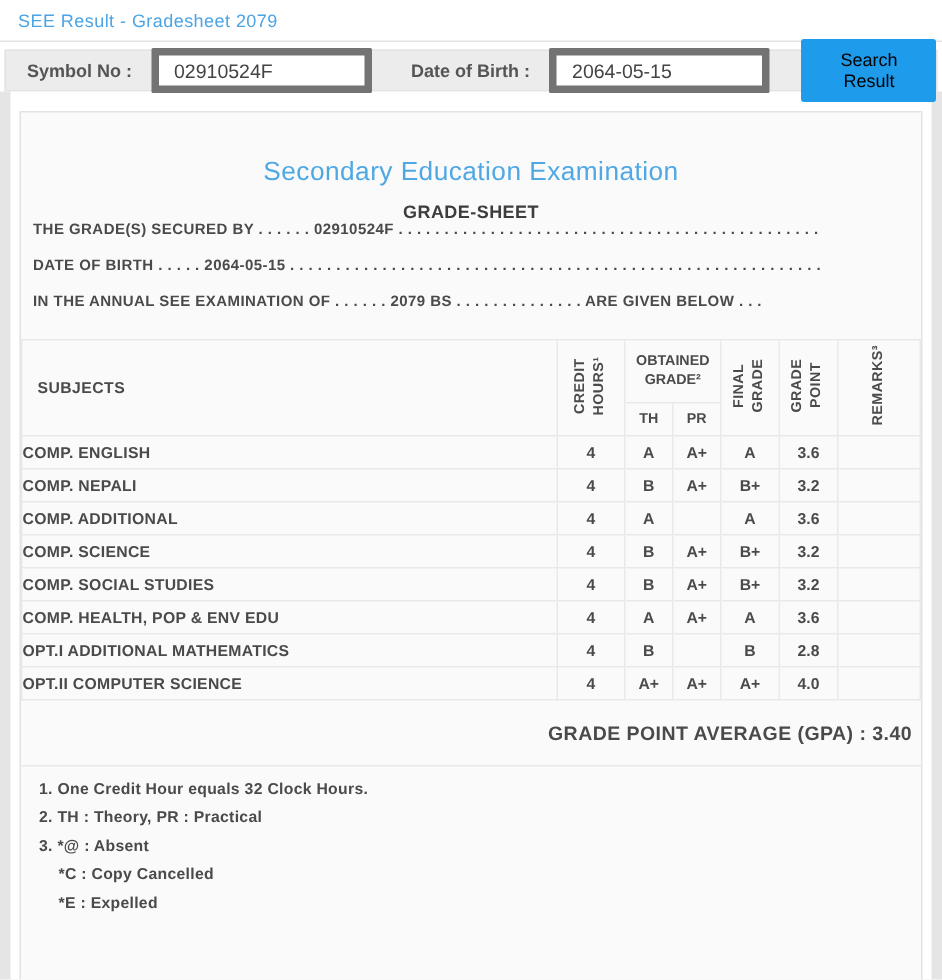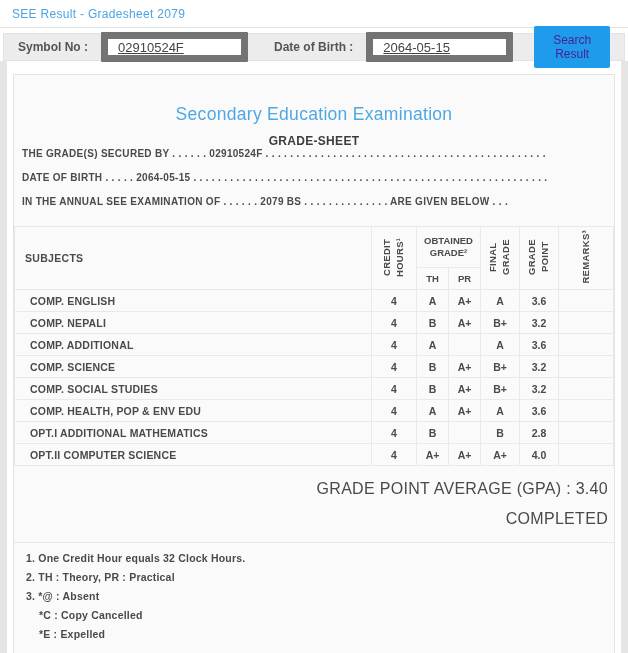--- a/index.html
+++ b/index.html
@@ -35,41 +35,40 @@
   }
   .search-bar label {
     font-size: 12px;
     font-weight: 700;
     color: #555555;
     white-space: nowrap;
   }
   .search-bar input {
     height: 30px;
     width: 147px;
-    border: 7px solid #737373;
+    border: 5px solid #737373;
     background: #ffffff;
     font-family: "Liberation Sans", sans-serif;
     font-size: 13px;
     color: #444444;
     padding: 0 10px;
     margin-left: 13px;
     border-radius: 1px;
     outline: none;
-    text-decoration: underline;
   }
   .search-bar .lbl2 { margin-left: 26px; }
   .search-bar button {
     margin-left: 21px;
     background: #1e9beb;
-    color: #4c1d95;
+    color: #000000;
     border: none;
     font-family: "Liberation Sans", sans-serif;
     font-size: 12px;
     font-weight: 400;
-    padding: 7px 12px;
+    padding: 7px 26px;
     border-radius: 2px;
     cursor: pointer;
   }
 
   
   .main-area { background: #e5e5e5; padding: 0 7px; height: 100%; }
   .panel { background: #ffffff; padding: 13px 6px 0 6px; height: 100%; }
   .card {
     background: #fafafa;
     border: 1px solid #e3e3e3;
@@ -141,29 +140,29 @@
   th.obtained { width: 64px; padding: 3px 6px; line-height: 1.3; }
   th.subcol { width: 32px; height: 22px; }
 
   tbody td {
     font-size: 10.5px;
     font-weight: 700;
     text-align: center;
     padding: 4px 2px;
     height: 22px;
   }
-  td.subject { text-align: left; padding-left: 15px; letter-spacing: 0.2px; }
+  td.subject { text-align: left; padding-left: 0; letter-spacing: 0.2px; }
 
   
   .summary {
     text-align: right;
     padding: 14px 6px 14px 0;
     border-bottom: 1px solid #e9e9e9;
-    font-size: 16px;
-    font-weight: 400;
+    font-size: 13px;
+    font-weight: 700;
     color: #4a4a4a;
     letter-spacing: 0.3px;
   }
   .summary .status-line { margin-top: 12px; }
 
   
   .footnotes { padding: 9px 10px 20px 12px; }
   .footnotes div {
     font-size: 10.5px;
     font-weight: 700;
@@ -297,21 +296,20 @@
             <td>A+</td>
             <td>A+</td>
             <td>4.0</td>
             <td></td>
           </tr>
         </tbody>
       </table>
 
       <div class="summary">
         <div>GRADE POINT AVERAGE (GPA) : 3.40</div>
-        <div class="status-line">COMPLETED</div>
       </div>
 
       <div class="footnotes">
         <div>1. One Credit Hour equals 32 Clock Hours.</div>
         <div>2. TH : Theory, PR : Practical</div>
         <div>3. *@ : Absent</div>
         <div class="indent">*C : Copy Cancelled</div>
         <div class="indent">*E : Expelled</div>
 
       </div>

